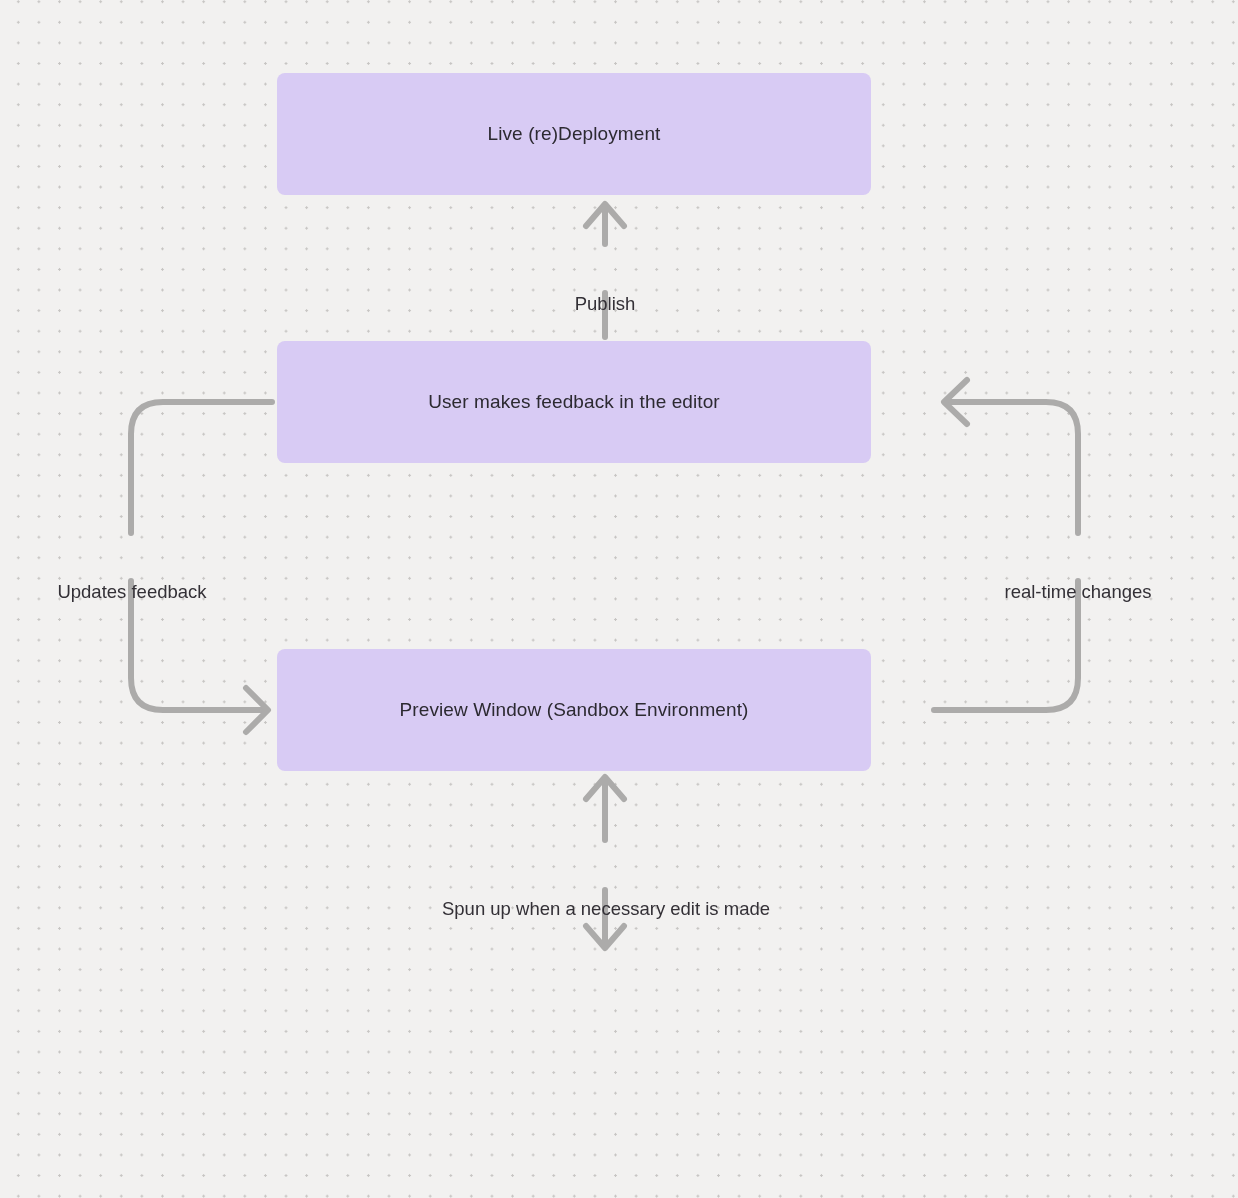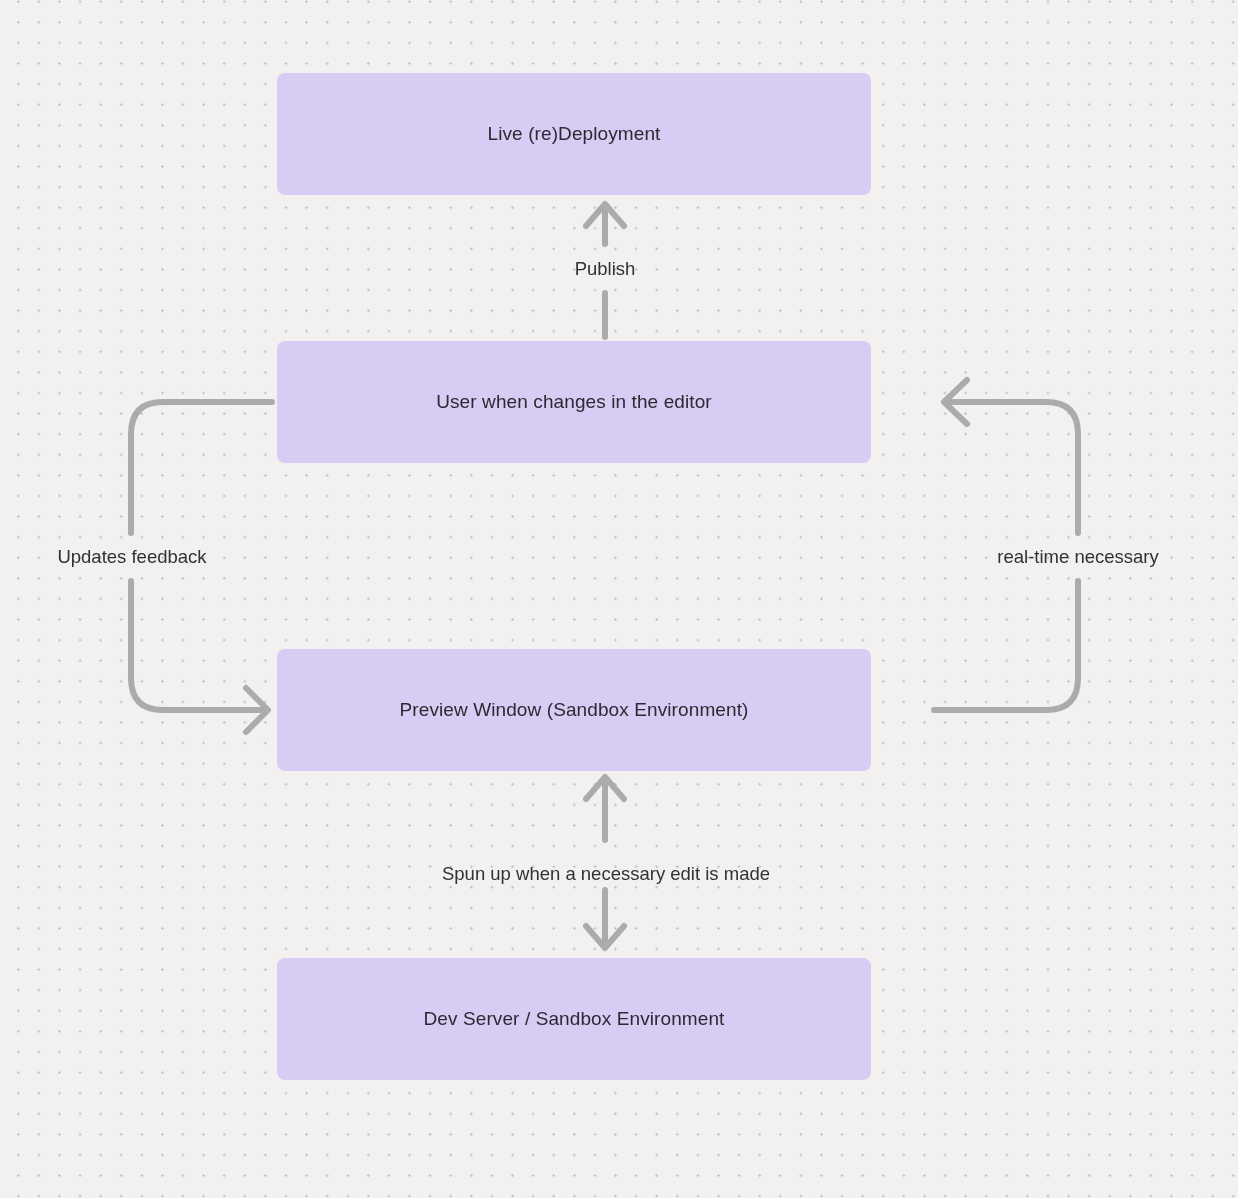--- a/index.html
+++ b/index.html
@@ -48,20 +48,21 @@
     color: #2c2a31;
     letter-spacing: 0.1px;
     white-space: nowrap;
   }
   .edge-label {
     position: absolute;
     transform: translate(-50%, -50%);
     font-size: 18.5px;
     color: #333036;
     white-space: nowrap;
+    margin-top: 35px;
   }
 </style>
 </head>
 <body>
 
 <div class="canvas">
 
   <svg class="connector-layer" viewBox="0 0 1238 1198" xmlns="http://www.w3.org/2000/svg">
 
     <g>
@@ -88,32 +89,29 @@
       <path d="M605 890 L605 945"></path>
       <path d="M586 926 L605 948 L624 926"></path>
     </g>
   </svg>
 
   <div class="node" style="top:73px">
     <span>Live (re)Deployment</span>
   </div>
 
   <div class="node" style="top:341px">
-    <span>User when changes in the editor</span>
+    <span>User makes feedback in the editor</span>
   </div>
 
   <div class="node" style="top:649px">
     <span>Preview Window (Sandbox Environment)</span>
   </div>
 
-  <div class="node" style="top:958px">
-    <span>Dev Server / Sandbox Environment</span>
-  </div>
 
   <div class="edge-label" style="left:605px; top:269px">Publish</div>
 
   <div class="edge-label" style="left:132px; top:557px">Updates feedback</div>
 
-  <div class="edge-label" style="left:1078px; top:557px">real-time necessary</div>
+  <div class="edge-label" style="left:1078px; top:557px">real-time changes</div>
 
   <div class="edge-label" style="left:606px; top:874px">Spun up when a necessary edit is made</div>
 
 </div>
 
 </body></html>

